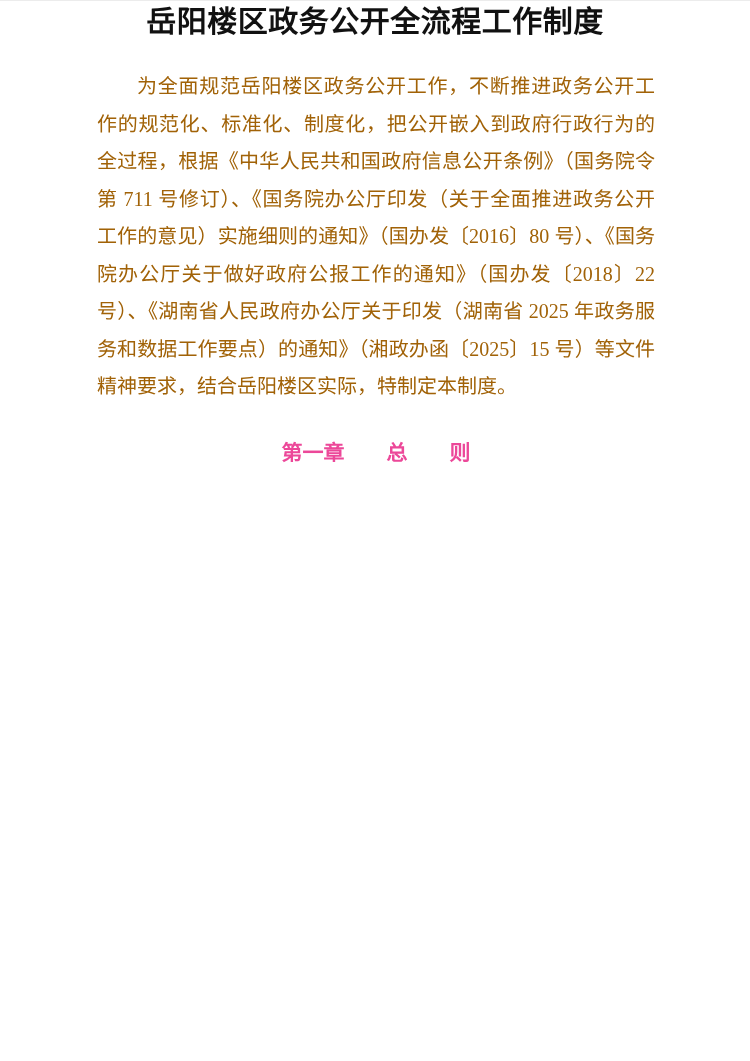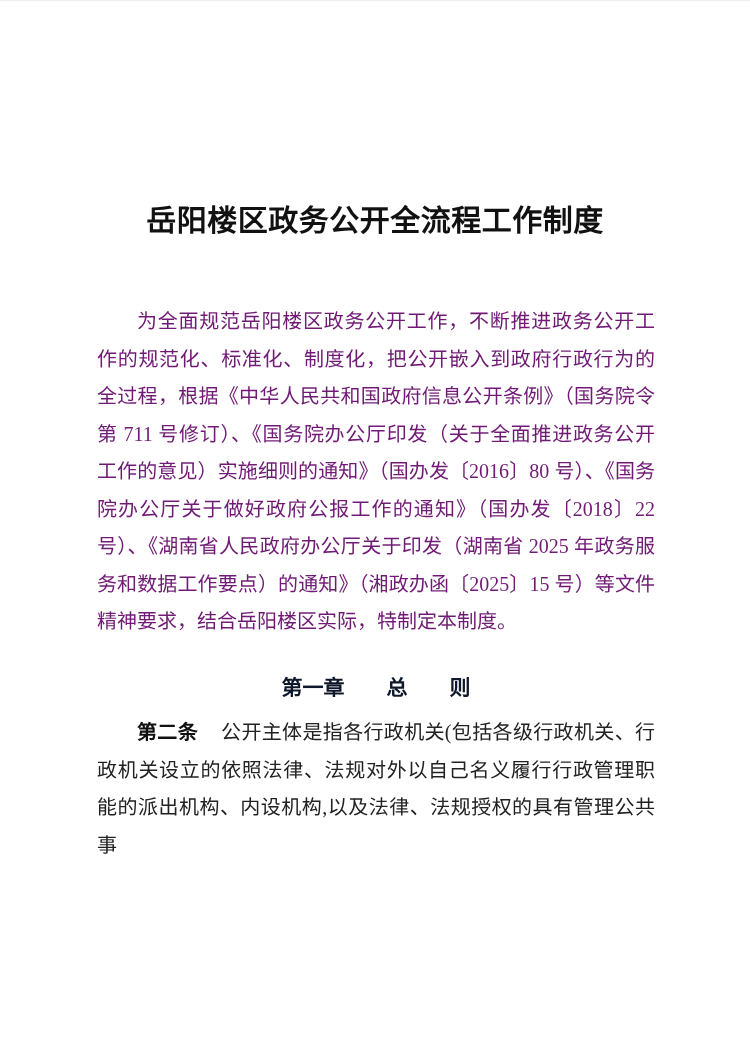--- a/index.html
+++ b/index.html
@@ -12,50 +12,49 @@
     overflow: hidden;
   }
   .page {
     position: relative;
     width: 750px;
     height: 1061px;
     background: #ffffff;
     border-top: 1px solid #ececec;
   }
   .doc-title {
-    padding-top: 199px;
     text-align: center;
     font-size: 30px;
     line-height: 42px;
     font-weight: bold;
     letter-spacing: 0.5px;
     color: #111111;
   }
   .content {
     width: 558px;
     margin-left: 97px;
   }
   .intro {
-    margin-top: 61px;
+    margin-top: 25px;
     font-size: 20px;
     line-height: 37.5px;
     text-align: justify;
     text-justify: inter-ideograph;
     text-indent: 2em;
-    color: #701a75;
+    color: #a16207;
   }
   .chapter-heading {
     margin-top: 28px;
     margin-bottom: 8px;
     text-align: center;
     font-size: 21px;
     line-height: 37.5px;
     font-weight: bold;
     font-family: "Liberation Sans", "DejaVu Sans", sans-serif;
-    color: #0f172a;
+    color: #ec4899;
     white-space: pre;
   }
   .article {
     font-size: 20px;
     line-height: 37.5px;
     text-align: justify;
     text-justify: inter-ideograph;
     text-indent: 2em;
     color: #222222;
   }
@@ -72,18 +71,15 @@
 
   <h1 class="doc-title">岳阳楼区政务公开全流程工作制度</h1>
 
   <div class="content">
 
     <p class="intro">为全面规范岳阳楼区政务公开工作，不断推进政务公开工作的规范化、标准化、制度化，把公开嵌入到政府行政行为的全过程，根据《中华人民共和国政府信息公开条例》（国务院令第 711 号修订）、《国务院办公厅印发（关于全面推进政务公开工作的意见）实施细则的通知》（国办发〔2016〕80 号）、《国务院办公厅关于做好政府公报工作的通知》（国办发〔2018〕22 号）、《湖南省人民政府办公厅关于印发（湖南省 2025 年政务服务和数据工作要点）的通知》（湘政办函〔2025〕15 号）等文件精神要求，结合岳阳楼区实际，特制定本制度。</p>
 
     <h2 class="chapter-heading">第一章　　总　　则</h2>
 
 
-    <p class="article">
-      <span class="article-label">第二条</span><span>公开主体是指各行政机关(包括各级行政机关、行政机关设立的依照法律、法规对外以自己名义履行行政管理职能的派出机构、内设机构,以及法律、法规授权的具有管理公共事</span>
-    </p>
 
   </div>
 </div>
 
 </body></html>

